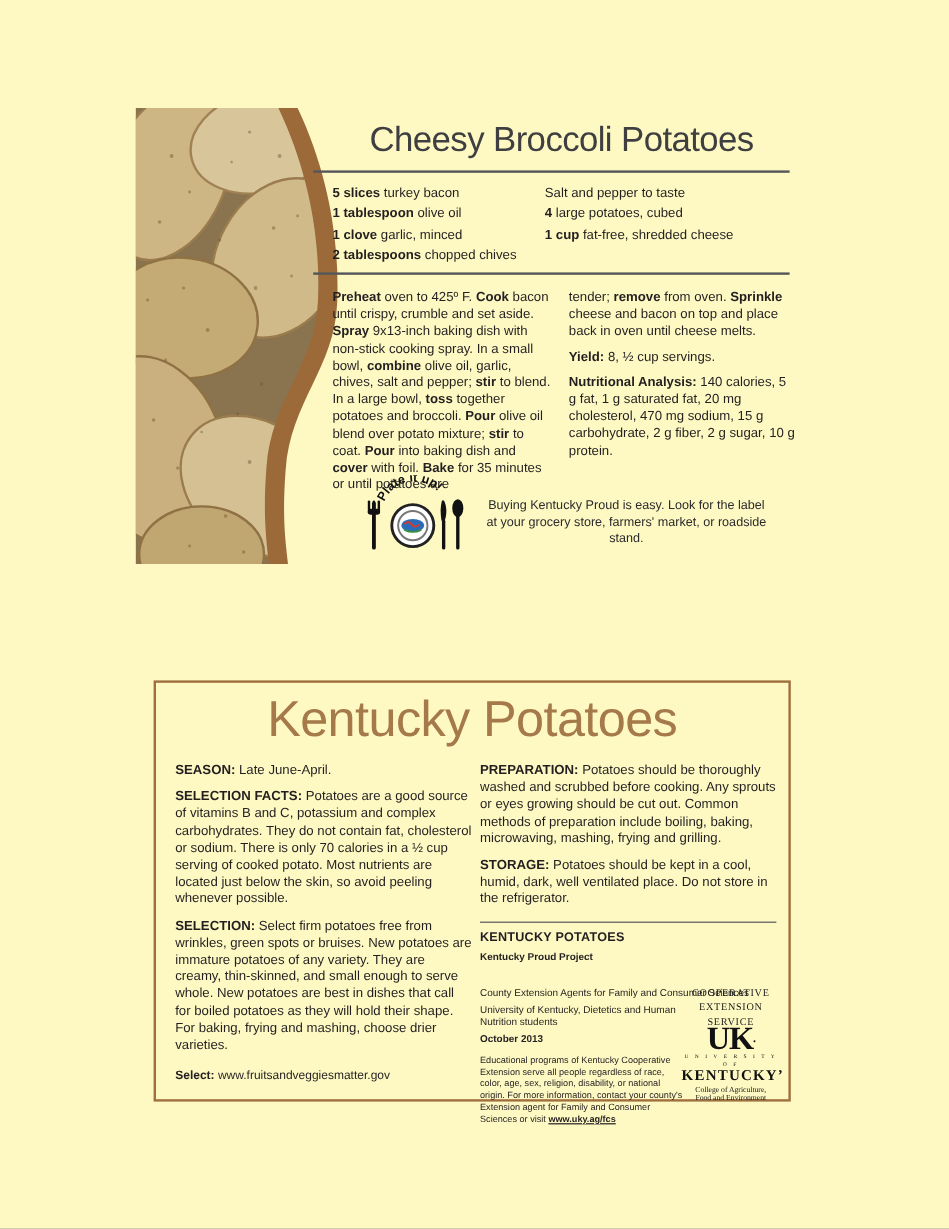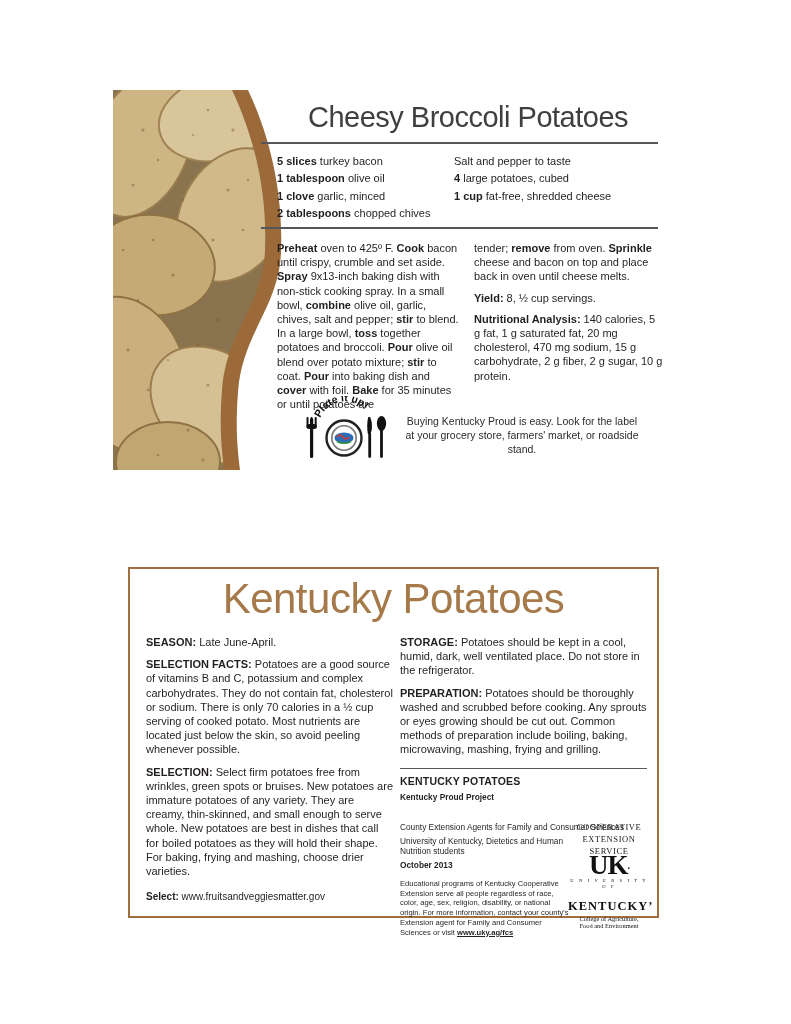--- a/index.html
+++ b/index.html
@@ -1,16 +1,16 @@
 <!DOCTYPE html>
 <html><head>
 <meta charset="utf-8">
 <style>
   html,body{margin:0;padding:0;background:#888;}
-  .page{position:relative;width:791px;height:1024px;background:#ffffff;margin:0 auto;
+  .page{position:relative;width:791px;height:1024px;background:#fef9c3;margin:0 auto;
         font-family:"Liberation Sans",sans-serif;color:#231f20;overflow:hidden;}
   .abs{position:absolute;}
 
   
   .recipe-title{left:276px;top:101px;width:384px;text-align:center;font-size:29px;
     color:#3f3f41;letter-spacing:-0.5px;font-weight:400;}
   .rule{height:2px;background:#55565a;}
   .rule1{left:261px;top:142px;width:397px;}
   .rule2{left:261px;top:227px;width:397px;}
   .ing-col{font-size:11px;line-height:17.3px;}
@@ -38,21 +38,21 @@
   .credits-line{font-size:8.3px;margin-bottom:4px;}
   .credits-narrow{width:168px;}
   .credits-date{font-size:8.3px;font-weight:bold;margin-bottom:9px;}
   .fine-print{font-size:7.6px;line-height:9.7px;width:170px;}
   .fine-print b{text-decoration:underline;}
   .coop-logo{left:438px;top:252px;width:82px;text-align:center;
     font-family:"Liberation Serif",serif;font-size:8.5px;line-height:12px;letter-spacing:0.6px;color:#1a1a1a;}
   .uk-logo{left:438px;top:284px;width:82px;text-align:center;font-family:"Liberation Serif",serif;color:#111;}
   .uk-big{font-size:27px;font-weight:bold;line-height:25px;letter-spacing:-1px;}
   .uk-univ{font-size:4.6px;letter-spacing:2.1px;line-height:6px;}
-  .uk-ky{font-size:12.5px;letter-spacing:1px;line-height:13px;font-variant:small-caps;font-weight:bold;margin-top:10px;}
+  .uk-ky{font-size:12.5px;letter-spacing:1px;line-height:13px;font-variant:small-caps;font-weight:bold;}
   .uk-college{font-size:6.4px;line-height:7.4px;margin-top:2px;}
 </style>
 </head>
 <body>
 
 <div class="page">
 
   <svg class="abs" style="left:113px;top:90px;" width="170" height="380" viewBox="0 0 170 380">
     <defs>
       <clipPath id="photoClip">
@@ -170,22 +170,22 @@
   <div class="abs info-card">
     <div class="abs info-title">Kentucky Potatoes</div>
 
     <div class="abs info-col info-left">
         <p><b>SEASON:</b><span> Late June-April.</span></p>
         <p><b>SELECTION FACTS:</b><span> Potatoes are a good source of vitamins B and C, potassium and complex carbohydrates. They do not contain fat, cholesterol or sodium. There is only 70 calories in a ½ cup serving of cooked potato. Most nutrients are located just below the skin, so avoid peeling whenever possible.</span></p>
         <p><b>SELECTION:</b><span> Select firm potatoes free from wrinkles, green spots or bruises. New potatoes are immature potatoes of any variety. They are creamy, thin-skinned, and small enough to serve whole. New potatoes are best in dishes that call for boiled potatoes as they will hold their shape. For baking, frying and mashing, choose drier varieties.</span></p>
       </div>
 
     <div class="abs info-col info-right">
+        <p><b>PREPARATION:</b><span> Potatoes should be thoroughly washed and scrubbed before cooking. Any sprouts or eyes growing should be cut out. Common methods of preparation include boiling, baking, microwaving, mashing, frying and grilling.</span></p>
         <p><b>STORAGE:</b><span> Potatoes should be kept in a cool, humid, dark, well ventilated place. Do not store in the refrigerator.</span></p>
-        <p><b>PREPARATION:</b><span> Potatoes should be thoroughly washed and scrubbed before cooking. Any sprouts or eyes growing should be cut out. Common methods of preparation include boiling, baking, microwaving, mashing, frying and grilling.</span></p>
       </div>
 
     <div class="abs source-line">
       <b>Select:</b><span> www.fruitsandveggiesmatter.gov</span>
     </div>
 
     <div class="abs credits-rule"></div>
 
     <div class="abs credits">
       <div class="credits-heading">KENTUCKY POTATOES</div>

